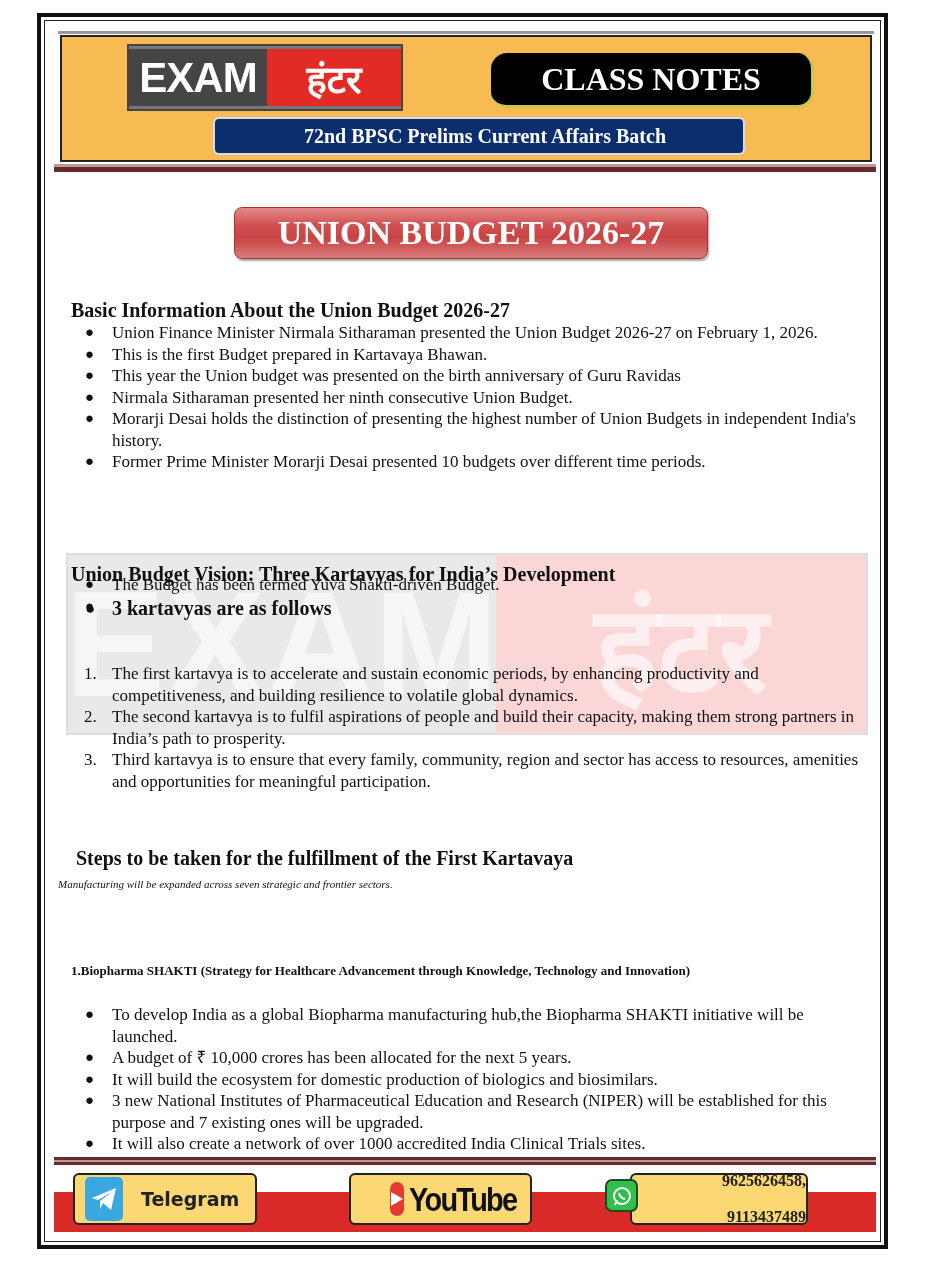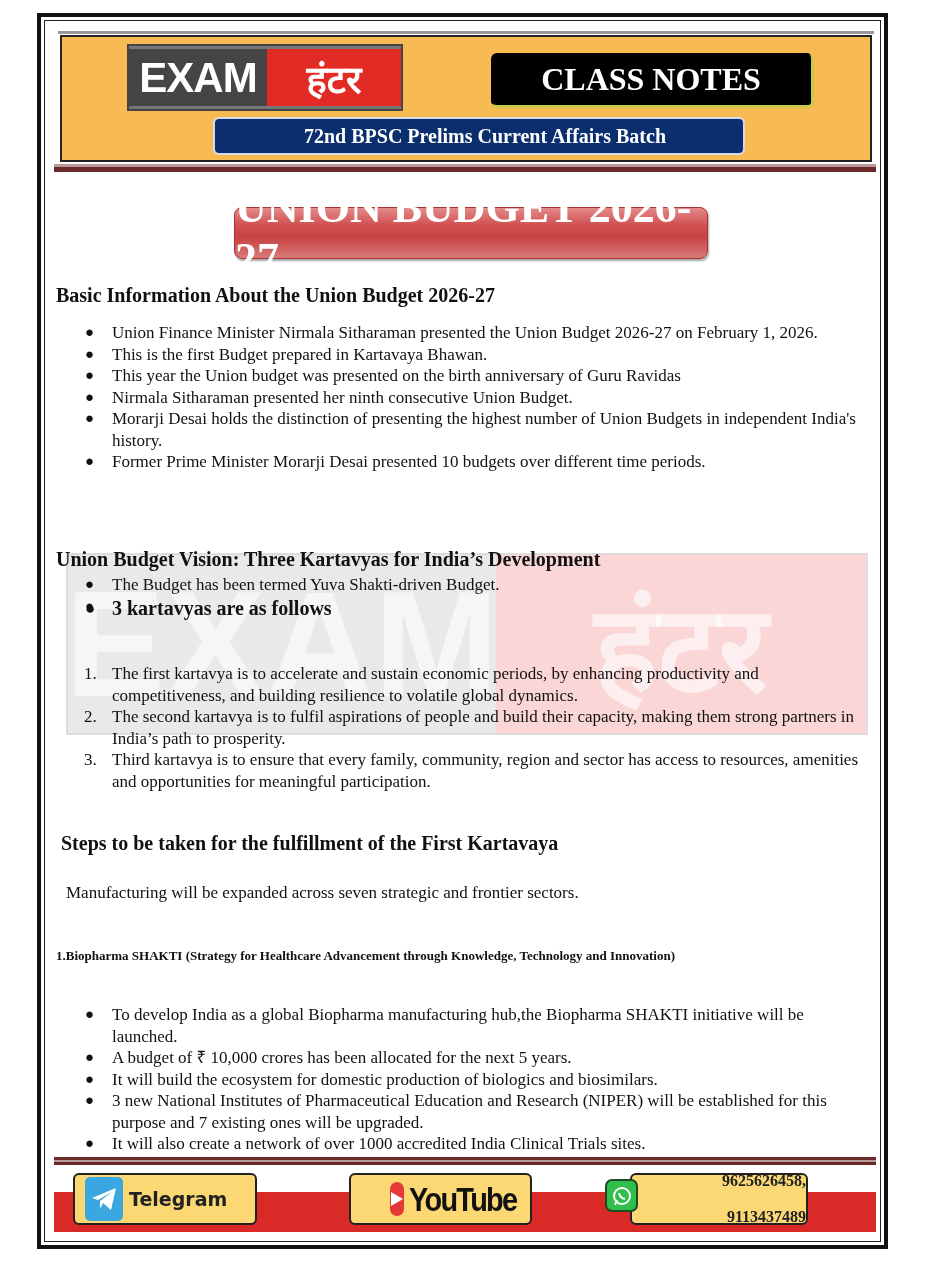--- a/index.html
+++ b/index.html
@@ -16,66 +16,66 @@
                background: #f8bb53; border: 2px solid #222; box-sizing: border-box; }
     .logo { position: absolute; left: 127px; top: 44px; width: 276px; height: 67px;
             border: 2px solid #444; box-sizing: border-box; display: flex; }
     .logo-left { width: 138px; background: #454545; color: #fff; display: flex; align-items: center;
                  justify-content: center; font-family: "Liberation Sans", sans-serif; font-weight: bold;
                  font-size: 42px; letter-spacing: -1px; border-top: 3px solid #777; border-bottom: 3px solid #777; box-sizing: border-box; }
     .logo-right { flex: 1; background: #e32b25; color: #fff; display: flex; align-items: center;
                   justify-content: center; font-family: "DejaVu Sans", sans-serif; font-weight: bold; font-size: 38px;
                   border-top: 3px solid #777; border-bottom: 3px solid #777; box-sizing: border-box; }
     .classnotes { position: absolute; left: 491px; top: 53px; width: 323px; height: 55px;
-                  background: #000; color: #fff; border-radius: 6px; border-bottom: 3px solid #c9c84a; border-right: 3px solid #c9c84a;
+                  background: #000; color: #fff; border-radius: 16px; border-bottom: 3px solid #c9c84a; border-right: 3px solid #c9c84a;
                   display: flex; align-items: center; justify-content: center;
                   font-family: "Liberation Serif", serif; font-weight: bold; font-size: 32px; box-sizing: border-box; }
     .batch { position: absolute; left: 213px; top: 117px; width: 532px; height: 38px;
              background: #0b2f6e; color: #fff; border-radius: 6px; border: 2px solid #d8dbe6;
              display: flex; align-items: center; justify-content: center;
              font-family: "Liberation Serif", serif; font-weight: bold; font-size: 20px; box-sizing: border-box; padding-left: 12px; }
     .hdr-rule1 { position: absolute; left: 54px; top: 164px; width: 822px; height: 3px; background: #b89a9a; }
     .hdr-rule2 { position: absolute; left: 54px; top: 167px; width: 822px; height: 5px; background: #6b2a2a; }
 
     
     .title-banner { position: absolute; left: 234px; top: 207px; width: 474px; height: 52px;
                     border-radius: 8px; border: 1.5px solid #a33;
                     background: linear-gradient(#e48a8a 0%, #d04f4f 35%, #c84444 60%, #d97a7a 100%);
                     box-shadow: 1px 2px 2px rgba(0,0,0,0.35);
                     display: flex; align-items: center; justify-content: center; box-sizing: border-box;
-                    color: #fff; font-family: "Liberation Serif", serif; font-weight: bold; font-size: 44px; }
-    h2 { margin: 0; font-family: "Liberation Serif", serif; font-weight: bold; font-size: 20px; color: #111;
+                    color: #fff; font-family: "Liberation Serif", serif; font-weight: bold; font-size: 34px; }
+    h2 { margin: 15px; font-family: "Liberation Serif", serif; font-weight: bold; font-size: 20px; color: #111;
          position: absolute; left: 56px; white-space: nowrap; }
     ul, ol { margin: 0; padding: 0; list-style: none; position: absolute; left: 56px; width: 812px; }
     li { position: relative; padding-left: 56px; font-size: 17px; line-height: 21.5px; color: #111; }
     li .bul { position: absolute; left: 29px; top: 0; font-size: 15px; }
     li.big { font-size: 20px; font-weight: bold; line-height: 24px; }
     li.big .bul { font-size: 17px; top: 1px; }
     li .num { position: absolute; left: 28px; top: 0; }
-    p.plain { margin: 10px; position: absolute; left: 56px; font-size: 17px; line-height: 21px; }
+    p.plain { margin: 2px; position: absolute; left: 56px; font-size: 11px; line-height: 21px; font-style: italic; }
 
     
     .wm { position: absolute; left: 66px; top: 553px; width: 802px; height: 182px; border: 2px solid #ddd;
           box-sizing: border-box; display: flex; overflow: hidden; }
     .wm-left { width: 428px; background: rgba(215,215,215,0.55); display: flex; align-items: center; justify-content: center;
                font-family: "Liberation Sans", sans-serif; font-weight: bold; font-size: 150px; color: rgba(255,255,255,0.6); }
     .wm-right { flex: 1; background: rgba(245,180,180,0.55); display: flex; align-items: center; justify-content: center;
                 font-family: "DejaVu Sans", sans-serif; font-weight: bold; font-size: 120px; color: rgba(255,255,255,0.6); }
 
     
     .ftr-rule1 { position: absolute; left: 54px; top: 1157px; width: 822px; height: 3px; background: #6b2a2a; }
     .ftr-rule2 { position: absolute; left: 54px; top: 1160px; width: 822px; height: 2px; background: #b89a9a; }
     .ftr-rule3 { position: absolute; left: 54px; top: 1162px; width: 822px; height: 3px; background: #6b2a2a; }
     .ftr-red { position: absolute; left: 54px; top: 1192px; width: 822px; height: 40px; background: #d92a27; }
     .fbtn { position: absolute; top: 1173px; height: 52px; background: #fbd874; border: 2px solid #222;
             border-radius: 6px; box-sizing: border-box; display: flex; align-items: center; }
     .tg { left: 73px; width: 184px; }
     .tg-icon { width: 38px; height: 44px; background: #3aa7e0; border-radius: 5px; margin-left: 10px;
                display: flex; align-items: center; justify-content: center; }
-    .tg-label { font-family: "DejaVu Sans", sans-serif; font-weight: bold; font-size: 19px; color: #222; margin-left: 6px; }
+    .tg-label { font-family: "DejaVu Sans", sans-serif; font-weight: bold; font-size: 19px; color: #222; margin-left: 18px; }
     .yt { left: 349px; width: 183px; justify-content: center; padding-left: 44px; }
     .yt-icon { width: 46px; height: 34px; background: #e53935; border-radius: 9px; display: flex; align-items: center; justify-content: center; }
     .yt-label { font-family: "Liberation Sans", sans-serif; font-weight: bold; font-size: 34px; color: #111; margin-left: 5px;
                 letter-spacing: -2px; transform: scaleX(0.85); transform-origin: left center; }
     .wa-icon { position: absolute; left: 605px; top: 1179px; width: 33px; height: 33px; background: #2fbf4a; border: 2px solid #1d4a22;
                border-radius: 7px; box-sizing: border-box; display: flex; align-items: center; justify-content: center; z-index: 2; }
     .wa { left: 630px; width: 178px; flex-direction: column; justify-content: center; align-items: flex-end; padding-left: 38px; gap: 14px; }
     .wa-num { font-family: "Liberation Serif", serif; font-weight: bold; font-size: 16px; line-height: 22px; color: #222; }
   </style>
 </head>

